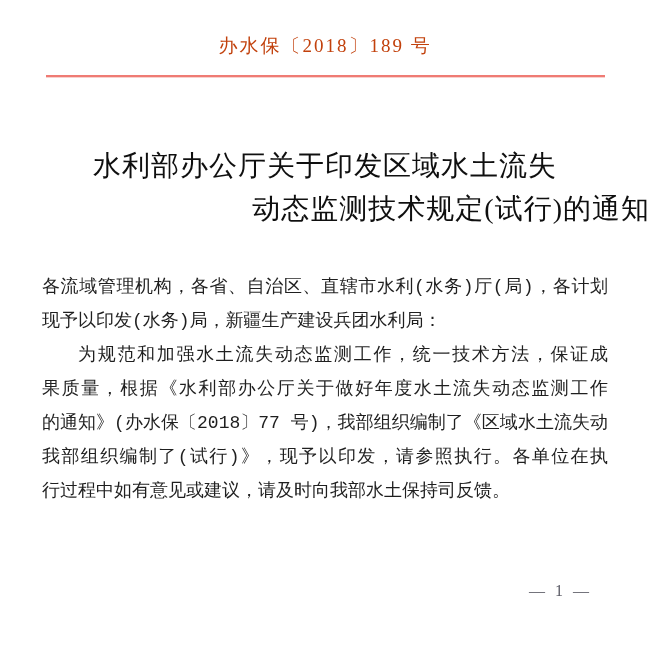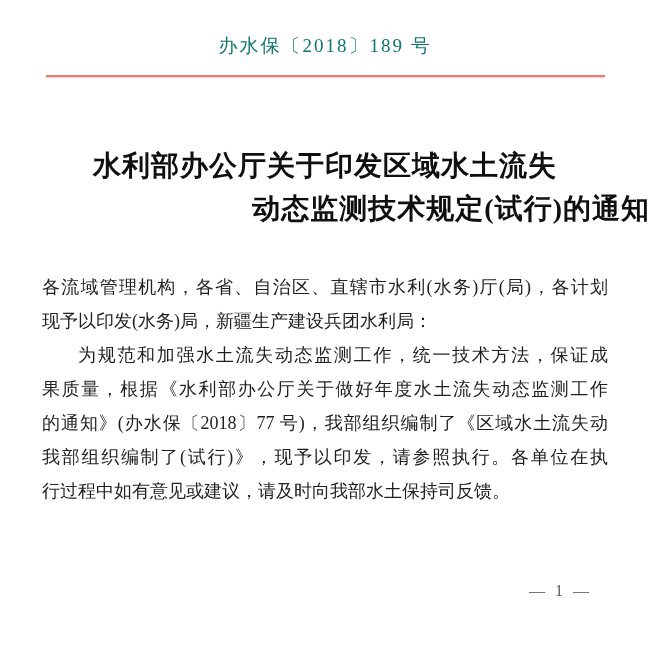--- a/index.html
+++ b/index.html
@@ -17,53 +17,53 @@
     overflow: hidden;
   }
   .doc-number {
     position: absolute;
     top: 33px;
     left: 0;
     width: 100%;
     text-align: center;
     font-size: 19px;
     letter-spacing: 2px;
-    color: #0f766e;
+    color: #c2410c;
   }
   .red-line {
     position: absolute;
     top: 75px;
     left: 46px;
     width: 559px;
     height: 2px;
     background: #ef7b74;
     box-shadow: 0 1px 0 rgba(239, 123, 116, 0.35);
   }
   .title-line {
     position: absolute;
     left: 0;
     width: 100%;
     text-align: center;
-    font-weight: bold;
+    font-weight: normal;
     font-size: 28px;
     letter-spacing: 1px;
     color: #0f0f0f;
   }
   .title-line.t1 { top: 147px; }
   .title-line.t2 { top: 190px; text-align: right; }
   .body-block {
     position: absolute;
     top: 270px;
     left: 42px;
     width: 566px;
     font-size: 18px;
     line-height: 34px;
     color: #1f1f1f;
   }
-  .line { width: 100%; }
+  .line { width: 100%; font-family: Liberation Mono, monospace; }
   .just {
     text-align: justify;
     text-align-last: justify;
   }
   .ind { text-indent: 2em; }
   .footer-page-number {
     position: absolute;
     top: 582px;
     right: 58px;
     font-size: 16px;

